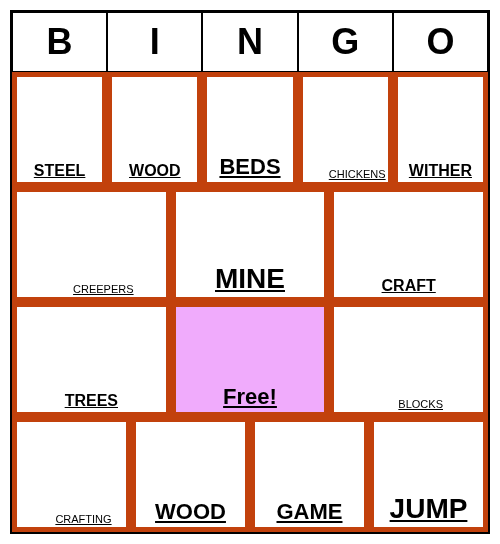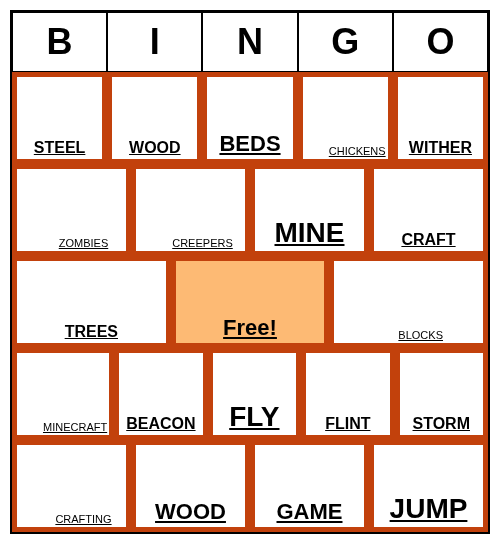--- a/index.html
+++ b/index.html
@@ -85,21 +85,21 @@
       font-weight: normal;
       padding-left: 24px;
     }
 
     .size-xlarge {
       font-size: 28px;
       font-weight: bold;
     }
 
     .free-cell {
-      background: #fdba74;
+      background: #f0abfc;
     }
   </style>
 </head>
 <body>
 
 <div class="bingo-card">
   <div class="bingo-header">
   <div class="bingo-header-cell">B</div>
       <div class="bingo-header-cell">I</div>
       <div class="bingo-header-cell">N</div>
@@ -119,23 +119,20 @@
         </div>
         <div class="bingo-cell">
           <span class="cell-text size-small">CHICKENS</span>
         </div>
         <div class="bingo-cell">
           <span class="cell-text size-medium">WITHER</span>
         </div>
       </div>
       <div class="bingo-row">
         <div class="bingo-cell">
-          <span class="cell-text size-small">ZOMBIES</span>
-        </div>
-        <div class="bingo-cell">
           <span class="cell-text size-small">CREEPERS</span>
         </div>
         <div class="bingo-cell">
           <span class="cell-text size-xlarge">MINE</span>
         </div>
         <div class="bingo-cell">
           <span class="cell-text size-medium">CRAFT</span>
         </div>
       </div>
       <div class="bingo-row">
@@ -144,37 +141,20 @@
         </div>
         <div class="bingo-cell free-cell">
           <span class="cell-text size-large">Free!</span>
         </div>
         <div class="bingo-cell">
           <span class="cell-text size-small">BLOCKS</span>
         </div>
       </div>
       <div class="bingo-row">
         <div class="bingo-cell">
-          <span class="cell-text size-small">MINECRAFT</span>
-        </div>
-        <div class="bingo-cell">
-          <span class="cell-text size-medium">BEACON</span>
-        </div>
-        <div class="bingo-cell">
-          <span class="cell-text size-xlarge">FLY</span>
-        </div>
-        <div class="bingo-cell">
-          <span class="cell-text size-medium">FLINT</span>
-        </div>
-        <div class="bingo-cell">
-          <span class="cell-text size-medium">STORM</span>
-        </div>
-      </div>
-      <div class="bingo-row">
-        <div class="bingo-cell">
           <span class="cell-text size-small">CRAFTING</span>
         </div>
         <div class="bingo-cell">
           <span class="cell-text size-large">WOOD</span>
         </div>
         <div class="bingo-cell">
           <span class="cell-text size-large">GAME</span>
         </div>
         <div class="bingo-cell">
           <span class="cell-text size-xlarge">JUMP</span>

